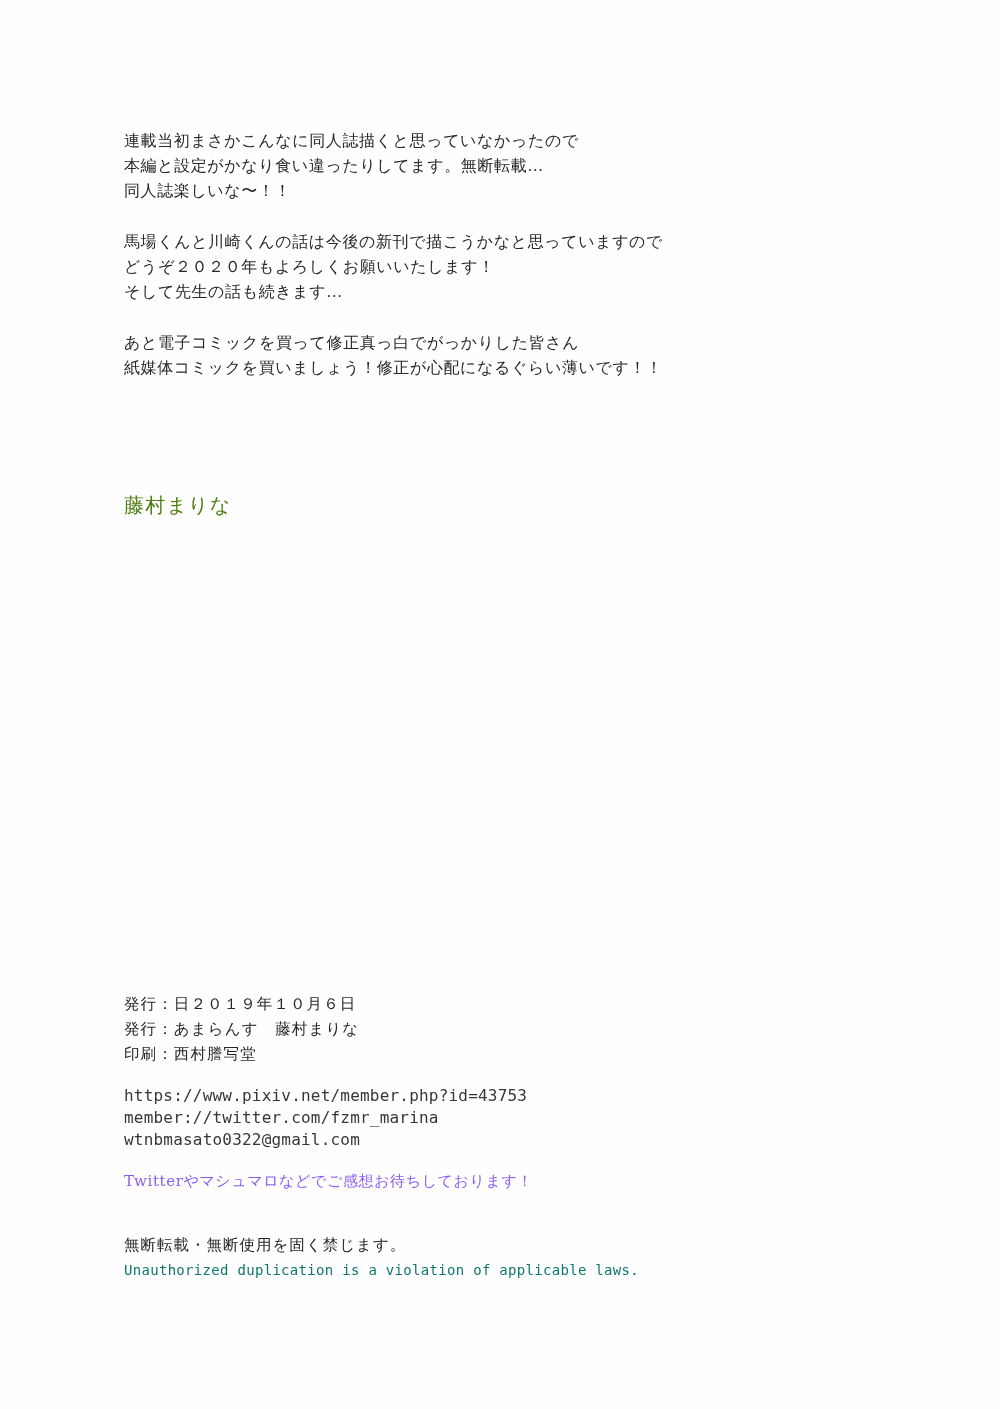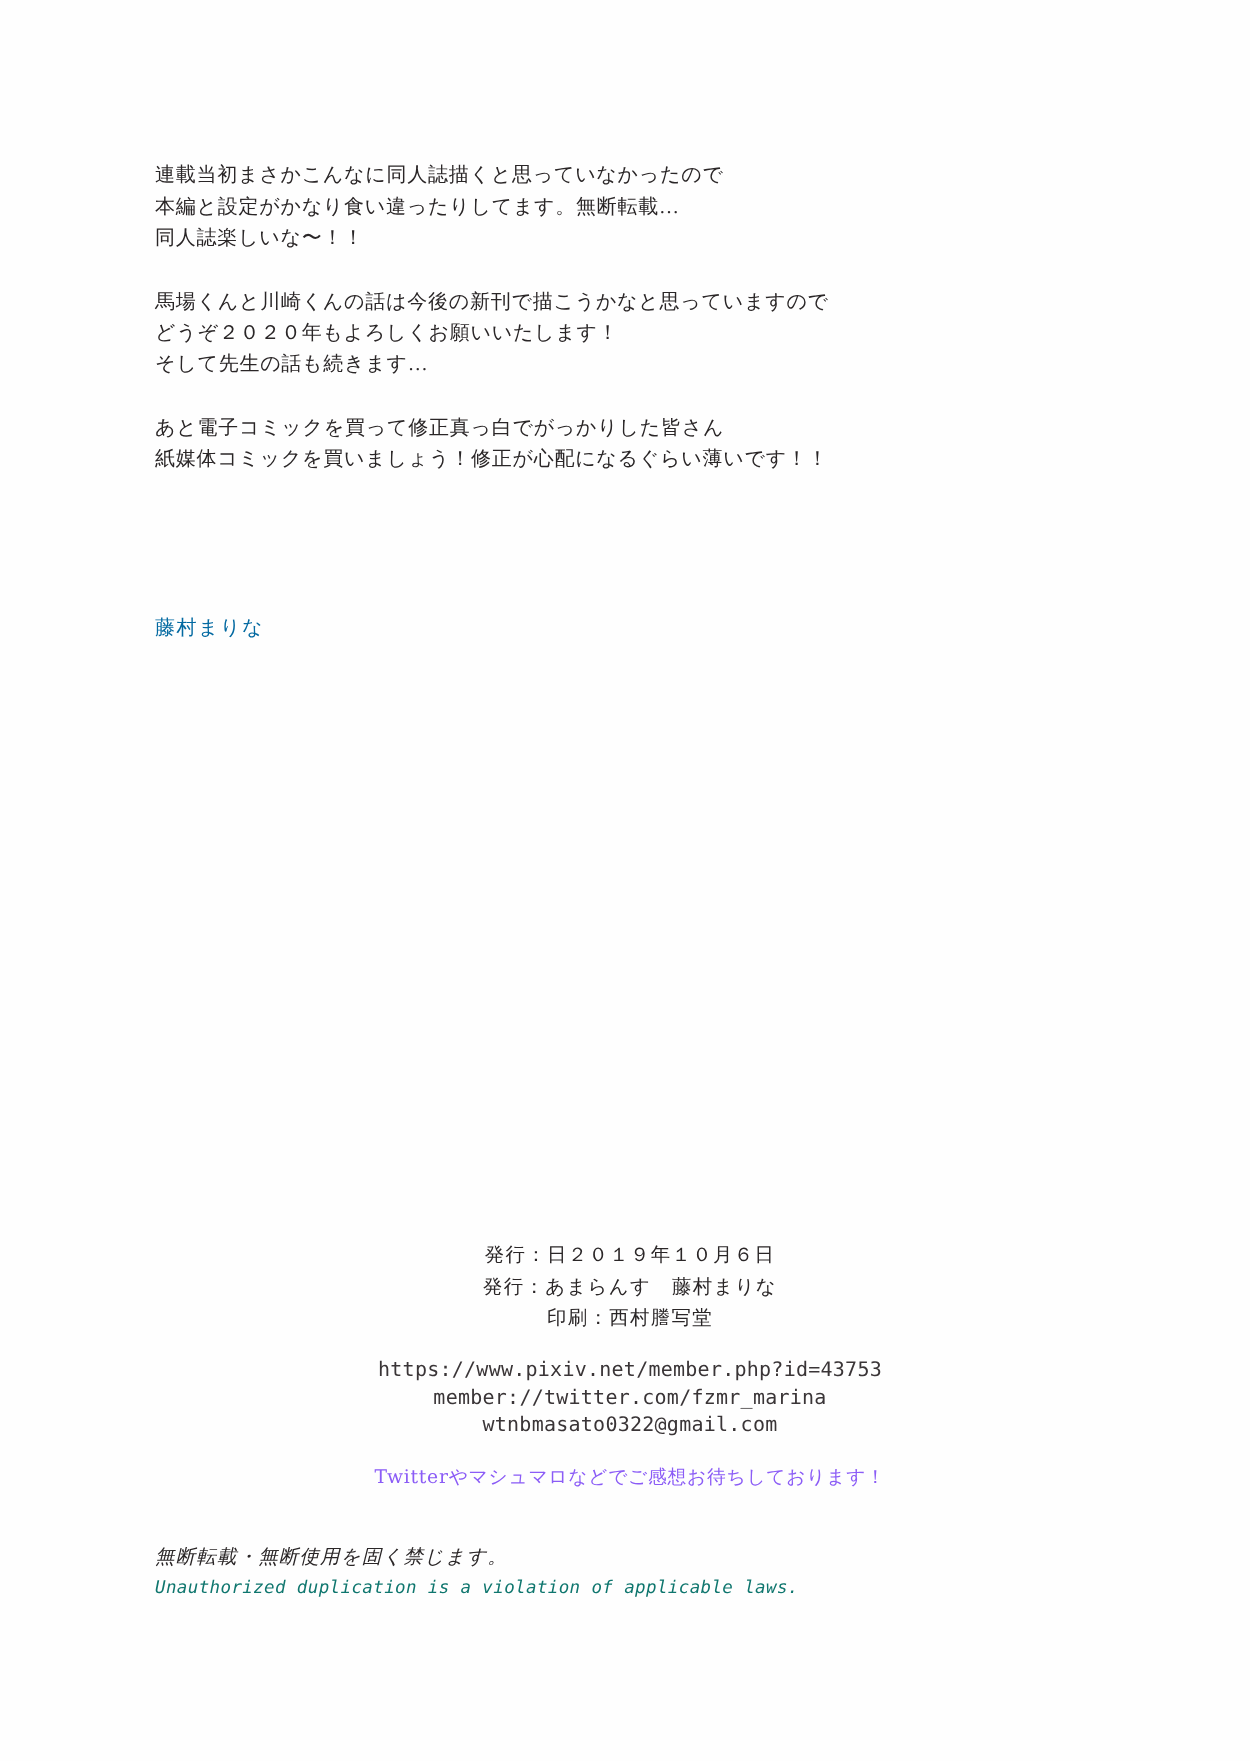--- a/index.html
+++ b/index.html
@@ -39,31 +39,30 @@
     letter-spacing: 0.6px;
     color: #2a2627;
     white-space: pre;
   }
 
   .signature {
     position: absolute;
     left: 124px;
     top: 492px;
     font-family: Liberation Sans, sans-serif;
-    font-size: 16px;
+    font-size: 20px;
     letter-spacing: 1.2px;
-    color: #0369a1;
+    color: #4d7c0f;
   }
 
   .colophon {
     position: absolute;
     left: 124px;
     top: 992px;
     width: 760px;
-    text-align: center;
   }
 
   .colophon .imprint-line {
     font-family: "DejaVu Serif", "Liberation Serif", serif;
     font-size: 15.5px;
     line-height: 25px;
     letter-spacing: 1.1px;
     color: #2a2627;
     white-space: pre;
   }
@@ -86,21 +85,20 @@
     letter-spacing: 0.6px;
     color: #8b5cf6;
     white-space: pre;
   }
 
   .notice {
     position: absolute;
     left: 124px;
     top: 1232px;
     width: 780px;
-    font-style: italic;
   }
   .notice-jp {
     font-family: "DejaVu Serif", "Liberation Serif", serif;
     font-size: 15.5px;
     line-height: 26px;
     letter-spacing: 1px;
     color: #2a2627;
     white-space: pre;
   }
   .notice-en {

